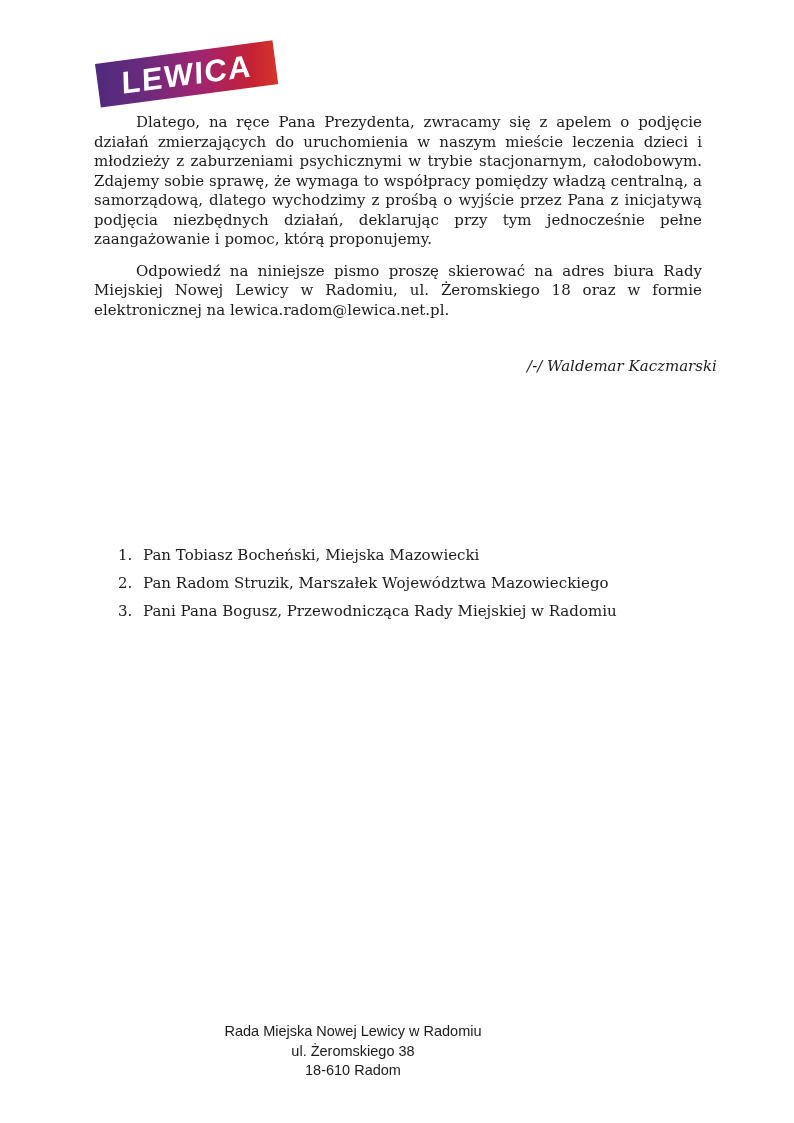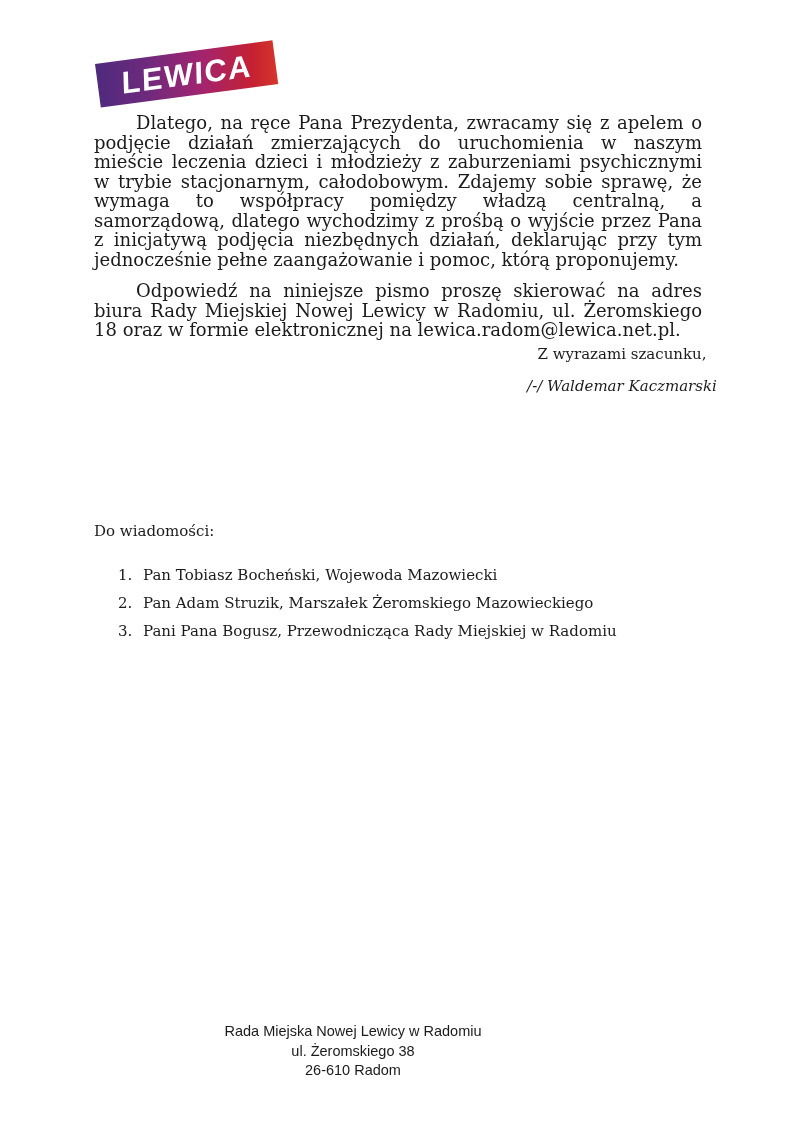--- a/index.html
+++ b/index.html
@@ -32,21 +32,21 @@
     transform: skewX(-6deg);
     line-height: 1;
     user-select: none;
   }
 
   
   .body-text {
     position: absolute;
     left: 94px; top: 113px;
     width: 608px;
-    font-size: 18px;
+    font-size: 15px;
     line-height: 19.5px;
     text-align: justify;
   }
   .body-text p { margin: 0 0 12px 0; text-indent: 42px; }
 
   
   .signature {
     position: absolute;
     left: 497px; top: 345px;
     width: 250px;
@@ -87,41 +87,39 @@
   <div class="logo">
     <span class="logo-text">LEWICA</span>
   </div>
 
   <div class="body-text">
     <p>Dlatego, na ręce Pana Prezydenta, zwracamy się z apelem o podjęcie działań zmierzających do uruchomienia w naszym mieście leczenia dzieci i młodzieży z zaburzeniami psychicznymi w trybie stacjonarnym, całodobowym. Zdajemy sobie sprawę, że wymaga to współpracy pomiędzy władzą centralną, a samorządową, dlatego wychodzimy z prośbą o wyjście przez Pana z inicjatywą podjęcia niezbędnych działań, deklarując przy tym jednocześnie pełne zaangażowanie i pomoc, którą proponujemy.</p>
     <p>Odpowiedź na niniejsze pismo proszę skierować na adres biura Rady Miejskiej Nowej Lewicy w Radomiu, ul. Żeromskiego 18 oraz w formie elektronicznej na lewica.radom@lewica.net.pl.</p>
   </div>
 
   <div class="signature">
-    <div class="sig-closing">Z wyrazami szacunku,</div>
     <div class="sig-name">/-/ Waldemar Kaczmarski</div>
   </div>
 
   <div class="cc">
-    <div class="cc-heading">Do wiadomości:</div>
     <ol class="cc-list">
       <li class="cc-item">
         <span class="cc-item-num">1.</span>
-        <span class="cc-item-text">Pan Tobiasz Bocheński, Wojewoda Mazowiecki</span>
+        <span class="cc-item-text">Pan Tobiasz Bocheński, Miejska Mazowiecki</span>
       </li>
       <li class="cc-item">
         <span class="cc-item-num">2.</span>
-        <span class="cc-item-text">Pan Adam Struzik, Marszałek Żeromskiego Mazowieckiego</span>
+        <span class="cc-item-text">Pan Radom Struzik, Marszałek Województwa Mazowieckiego</span>
       </li>
       <li class="cc-item">
         <span class="cc-item-num">3.</span>
         <span class="cc-item-text">Pani Pana Bogusz, Przewodnicząca Rady Miejskiej w Radomiu</span>
       </li>
     </ol>
   </div>
 
   <div class="footer">
     <div>Rada Miejska Nowej Lewicy w Radomiu</div>
     <div>ul. Żeromskiego 38</div>
-    <div>26-610 Radom</div>
+    <div>18-610 Radom</div>
   </div>
 
 </div>
 
 </body></html>

